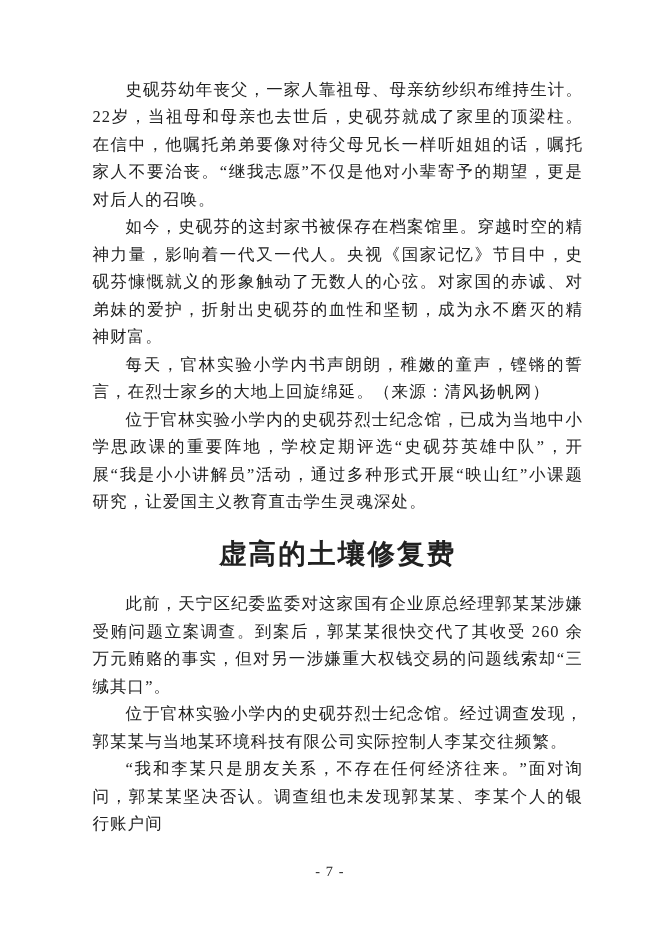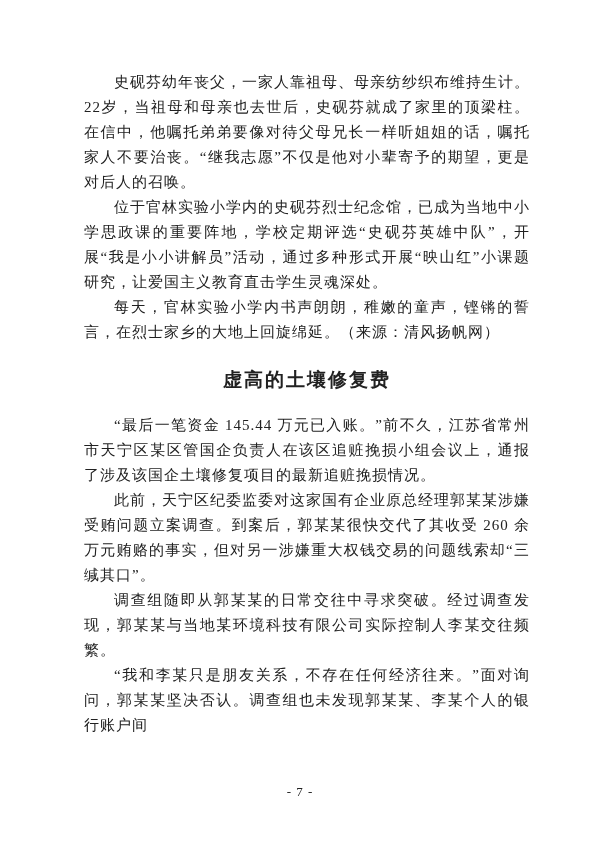--- a/index.html
+++ b/index.html
@@ -34,21 +34,21 @@
   }
   .col-header {
     margin: 18px 0 0 0;
     font-size: 15px;
     line-height: 25px;
     font-weight: bold;
     letter-spacing: 1px;
   }
   .article-title {
     margin: 21px 0 20px 0;
-    font-size: 19px;
+    font-size: 25px;
     line-height: 27px;
     font-weight: bold;
     text-align: center;
     letter-spacing: 2px;
   }
   .page-number {
     position: absolute;
     top: 783px;
     left: 0;
     width: 600px;
@@ -59,29 +59,29 @@
   }
 </style>
 </head>
 <body>
 
 <div class="page">
   <div class="content">
 
     <div>
       <p class="body-par">史砚芬幼年丧父，一家人靠祖母、母亲纺纱织布维持生计。22岁，当祖母和母亲也去世后，史砚芬就成了家里的顶梁柱。在信中，他嘱托弟弟要像对待父母兄长一样听姐姐的话，嘱托家人不要治丧。“继我志愿”不仅是他对小辈寄予的期望，更是对后人的召唤。</p>
+      <p class="body-par">如今，史砚芬的这封家书被保存在档案馆里。穿越时空的精神力量，影响着一代又一代人。央视《国家记忆》节目中，史砚芬慷慨就义的形象触动了无数人的心弦。对家国的赤诚、对弟妹的爱护，折射出史砚芬的血性和坚韧，成为永不磨灭的精神财富。</p>
+      <p class="body-par">每天，官林实验小学内书声朗朗，稚嫩的童声，铿锵的誓言，在烈士家乡的大地上回旋绵延。（来源：清风扬帆网）</p>
       <p class="body-par">位于官林实验小学内的史砚芬烈士纪念馆，已成为当地中小学思政课的重要阵地，学校定期评选“史砚芬英雄中队”，开展“我是小小讲解员”活动，通过多种形式开展“映山红”小课题研究，让爱国主义教育直击学生灵魂深处。</p>
-      <p class="body-par">每天，官林实验小学内书声朗朗，稚嫩的童声，铿锵的誓言，在烈士家乡的大地上回旋绵延。（来源：清风扬帆网）</p>
     </div>
 
 
     <div>
       <div class="article-title">虚高的土壤修复费</div>
-      <p class="body-par">“最后一笔资金 145.44 万元已入账。”前不久，江苏省常州市天宁区某区管国企负责人在该区追赃挽损小组会议上，通报了涉及该国企土壤修复项目的最新追赃挽损情况。</p>
       <p class="body-par">此前，天宁区纪委监委对这家国有企业原总经理郭某某涉嫌受贿问题立案调查。到案后，郭某某很快交代了其收受 260 余万元贿赂的事实，但对另一涉嫌重大权钱交易的问题线索却“三缄其口”。</p>
-      <p class="body-par">调查组随即从郭某某的日常交往中寻求突破。经过调查发现，郭某某与当地某环境科技有限公司实际控制人李某交往频繁。</p>
+      <p class="body-par">位于官林实验小学内的史砚芬烈士纪念馆。经过调查发现，郭某某与当地某环境科技有限公司实际控制人李某交往频繁。</p>
       <p class="body-par">“我和李某只是朋友关系，不存在任何经济往来。”面对询问，郭某某坚决否认。调查组也未发现郭某某、李某个人的银行账户间</p>
     </div>
 
   </div>
 
   <div class="page-number">- 7 -</div>
 </div>
 
 </body></html>

